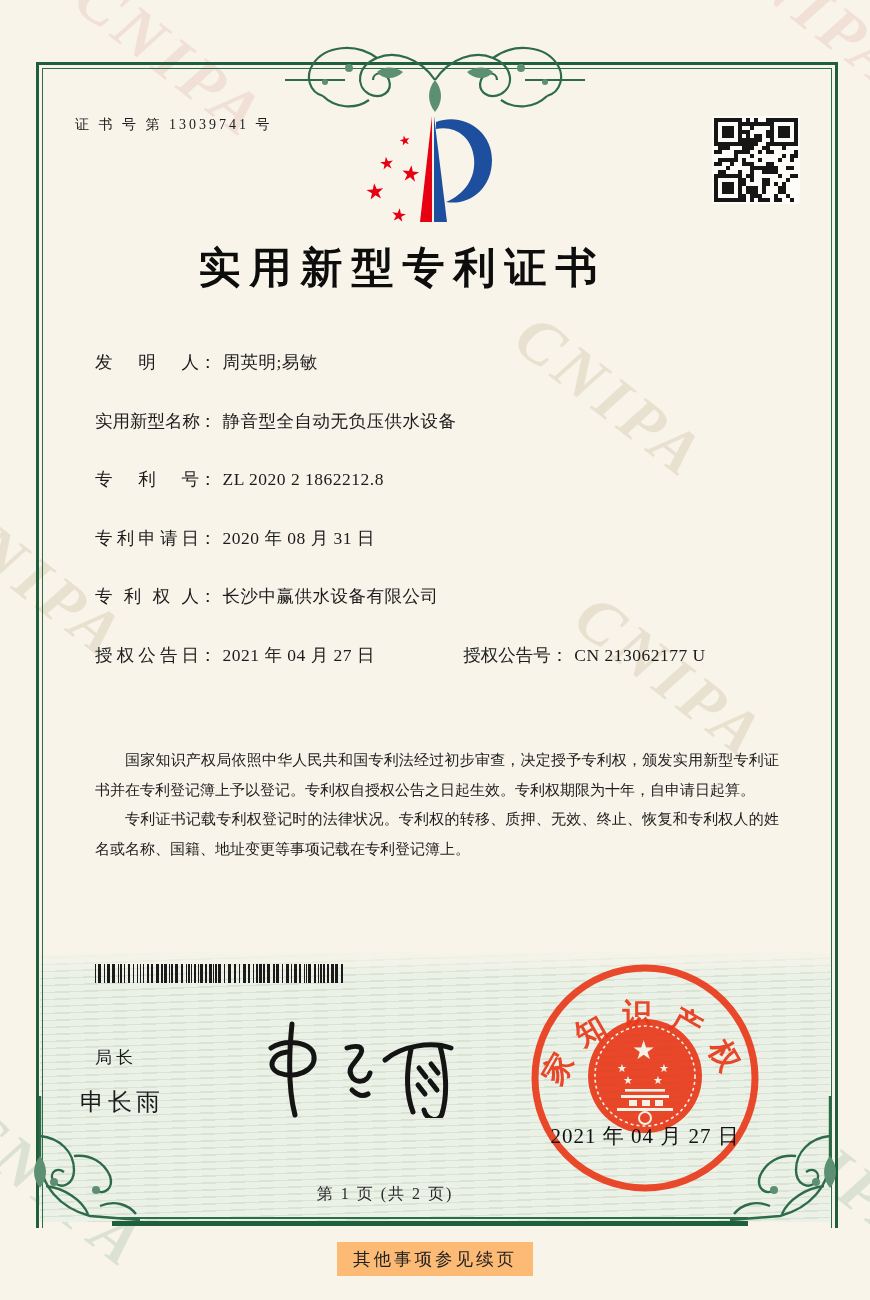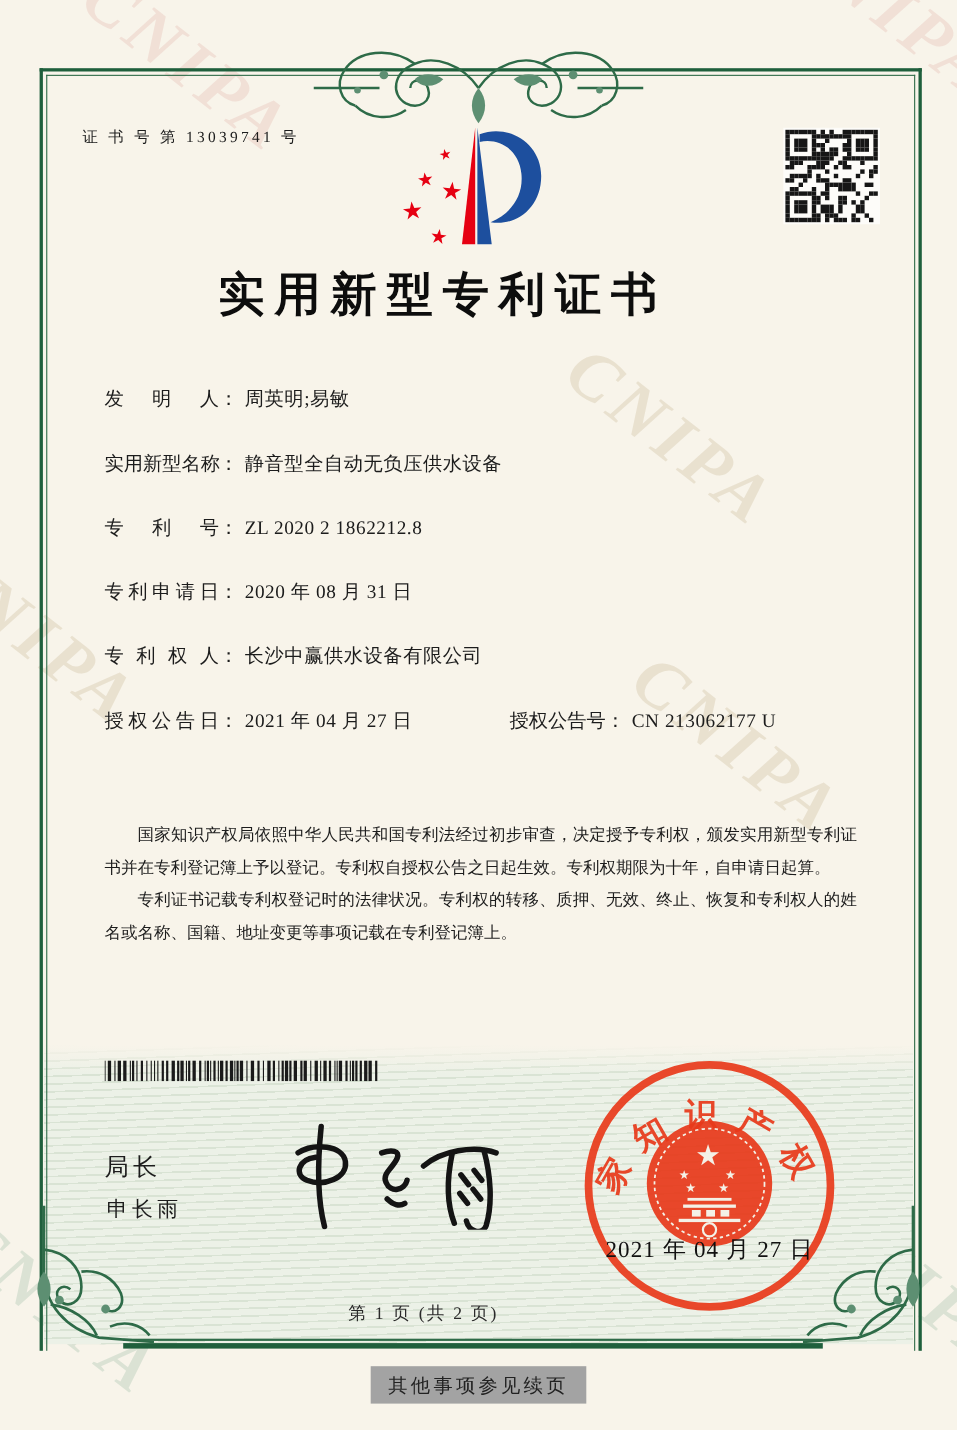--- a/index.html
+++ b/index.html
@@ -60,36 +60,36 @@
   .grant-right{display:inline-block;margin-left:84px;text-align:center;}
   .grant-right .f-label2{display:inline-block;}
   
   .body-text{
     left:95px;top:746px;width:684px;z-index:6;font-size:15px;line-height:29.5px;
     text-align:justify;
   }
   .body-text p{margin:0;text-indent:2em;}
   
   .barcode{left:95px;top:964px;z-index:6;}
-  .officer-title{left:95px;top:1046px;font-size:22px;letter-spacing:4px;z-index:6;
+  .officer-title{left:95px;top:1046px;font-size:17px;letter-spacing:4px;z-index:6;
     font-family:Liberation Sans, sans-serif;}
-  .officer-name{left:97px;top:1086px;font-size:19px;letter-spacing:4px;z-index:6;
+  .officer-name{left:80px;top:1086px;font-size:24px;letter-spacing:4px;z-index:6;
     font-family:"Liberation Sans","DejaVu Sans",sans-serif;}
   .signature{left:235px;top:1018px;z-index:7;}
   .seal{left:525px;top:958px;z-index:6;}
   .seal-date{
     left:525px;top:1122px;width:240px;text-align:center;z-index:8;
     font-size:21px;letter-spacing:1px;color:#111;
   }
   .page-info{left:0;top:1184px;width:770px;text-align:center;font-size:16px;color:#2a2a2a;z-index:6;letter-spacing:2px;}
   .continuation{
     left:0;top:1242px;width:870px;text-align:center;z-index:6;
   }
   .continuation span{
-    display:inline-block;background:#a3a3a3;padding:5px 16px;font-size:17.5px;letter-spacing:3px;color:#222;
+    display:inline-block;background:#fdba74;padding:5px 16px;font-size:17.5px;letter-spacing:3px;color:#222;
   }
 </style>
 </head>
 <body>
 
 <div class="wm pink" style="left:60px;top:20px">CNIPA</div>
 <div class="wm pink" style="left:700px;top:-30px">CNIPA</div>
 <div class="wm" style="left:500px;top:360px">CNIPA</div>
 <div class="wm" style="left:-80px;top:540px">CNIPA</div>
 <div class="wm" style="left:560px;top:640px">CNIPA</div>

